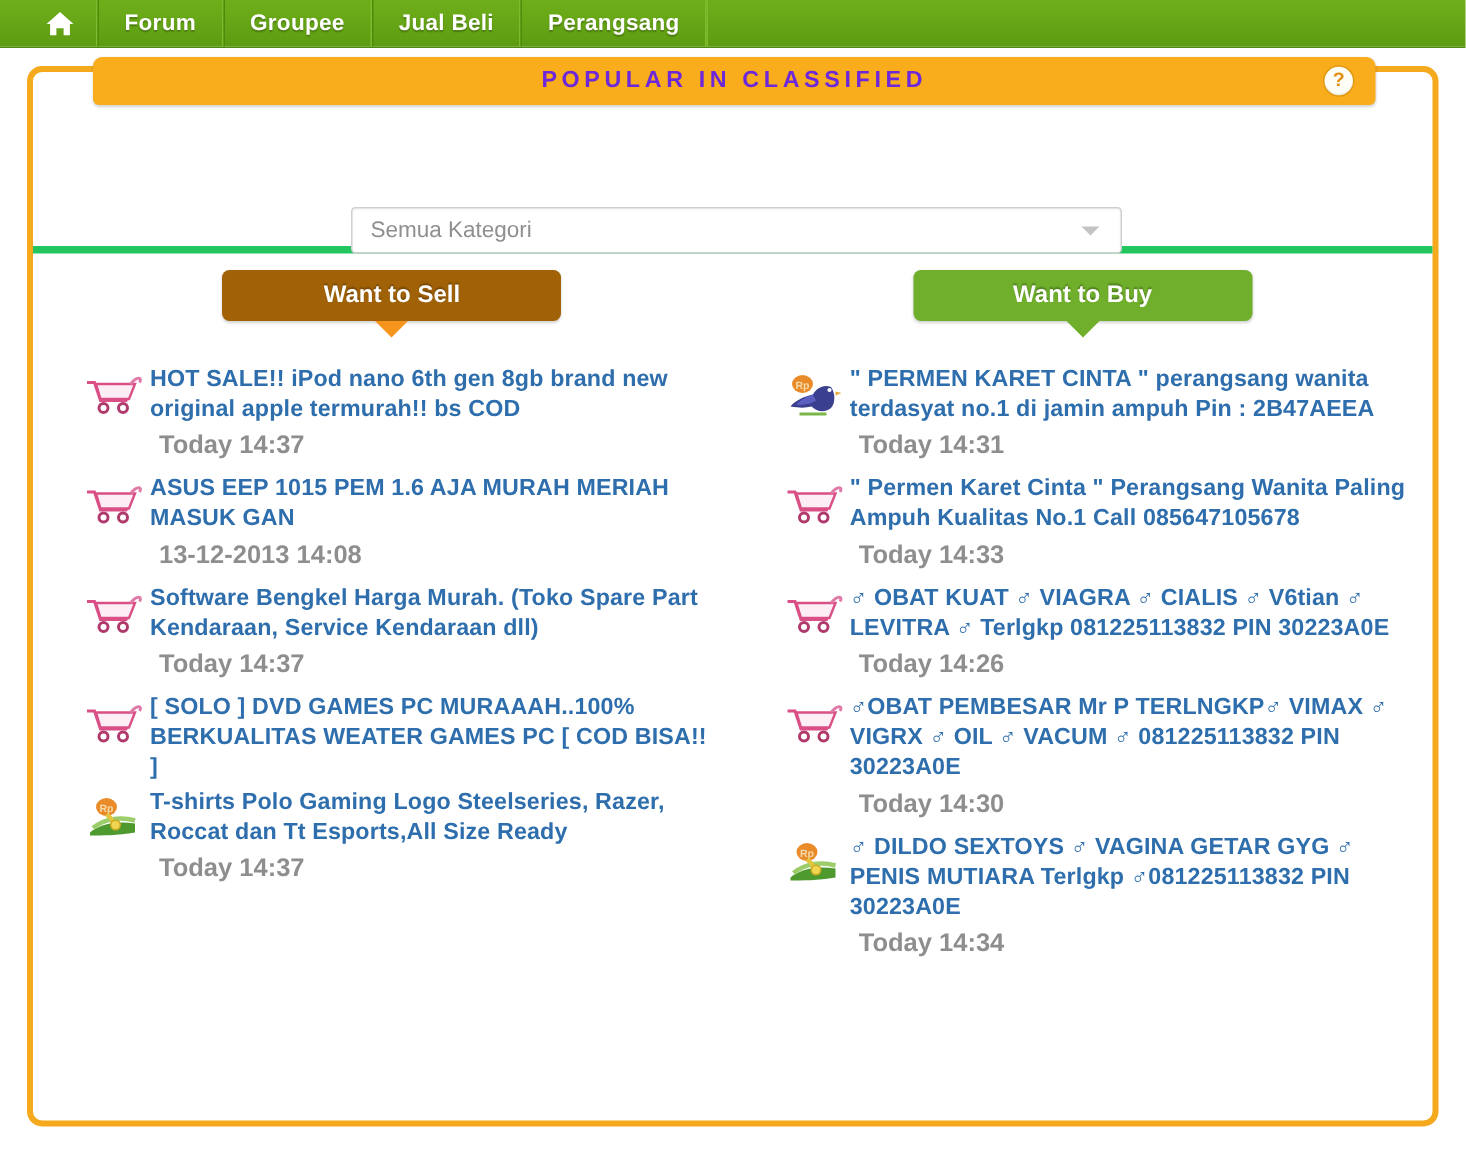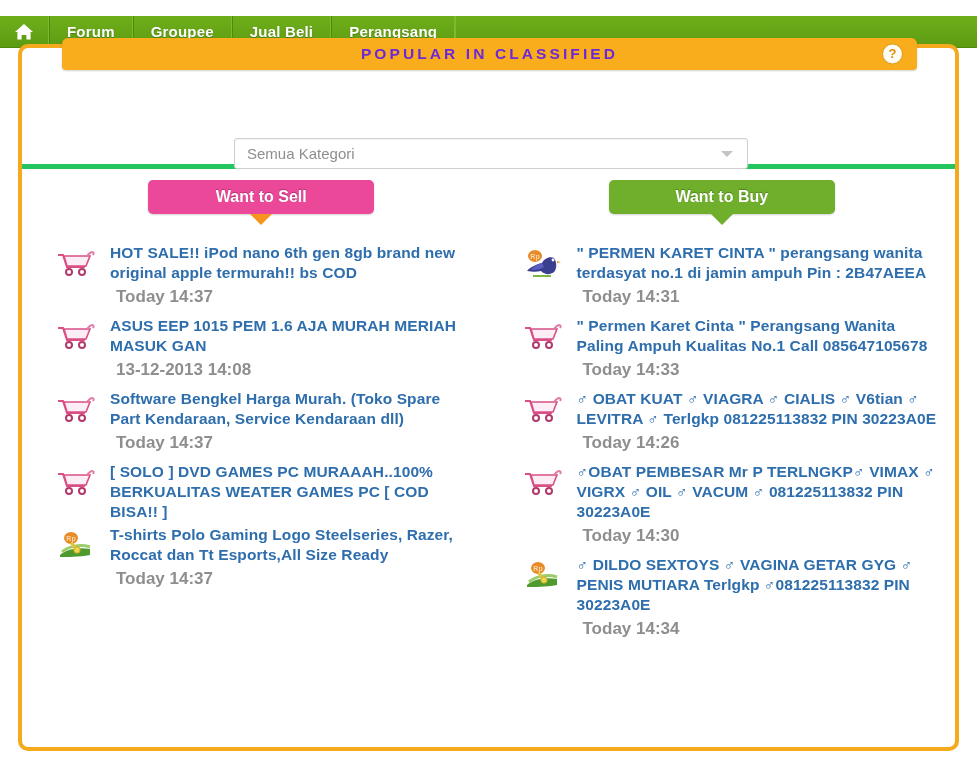--- a/index.html
+++ b/index.html
@@ -11,28 +11,29 @@
     width: 977px;
     height: 773px;
     font-family: "Liberation Sans", sans-serif;
     overflow: hidden;
     position: relative;
   }
 
   
   .navbar {
     position: absolute;
-    left: 0; top: 16px;
+    left: 0; top: 0;
     width: 977px;
     height: 32px;
     background: linear-gradient(to bottom, #6fae1a 0%, #5d9c12 100%);
     display: flex;
     align-items: stretch;
     box-sizing: border-box;
     border-bottom: 1px solid #4e8a0c;
+    padding-left: 16px;
   }
   .nav-item {
     display: flex;
     align-items: center;
     justify-content: center;
     padding: 0 17px;
     color: #ffffff;
     font-size: 15px;
     font-weight: bold;
     letter-spacing: .2px;
@@ -169,21 +170,21 @@
     padding: 8px 18px 8px;
     border-radius: 5px;
     text-align: center;
     color: #ffffff;
     font-size: 16px;
     font-weight: bold;
     text-shadow: 0 -1px 1px rgba(0,0,0,.28);
     cursor: pointer;
     box-shadow: 0 1px 2px rgba(0,0,0,.18);
   }
-  .tab.sell { background: #ec4899; margin-left: 12px; }
+  .tab.sell { background: #a16207; margin-left: 12px; }
   .tab.buy  { background: #6faf2b; }
   .tab::after {
     content: "";
     position: absolute;
     left: 50%;
     bottom: -11px;
     margin-left: -11px;
     width: 0; height: 0;
     border-left: 11px solid transparent;
     border-right: 11px solid transparent;
@@ -192,21 +193,20 @@
   .tab.buy::after  { border-top: 11px solid #6faf2b; }
 
   
   .listings {
     padding: 29px 16px 0 30px;
   }
   .listing {
     display: flex;
     align-items: flex-start;
     margin-bottom: 3px;
-    gap: 10px;
   }
   .listing-icon {
     width: 48px;
     min-width: 48px;
     padding-top: 6px;
     display: flex;
     justify-content: center;
   }
   .listing-body { flex: 1; }
   .listing-title {

